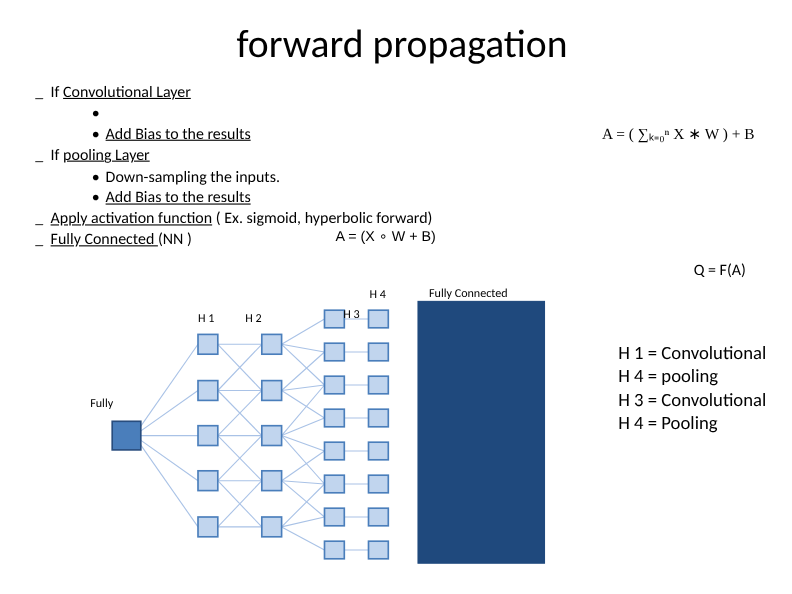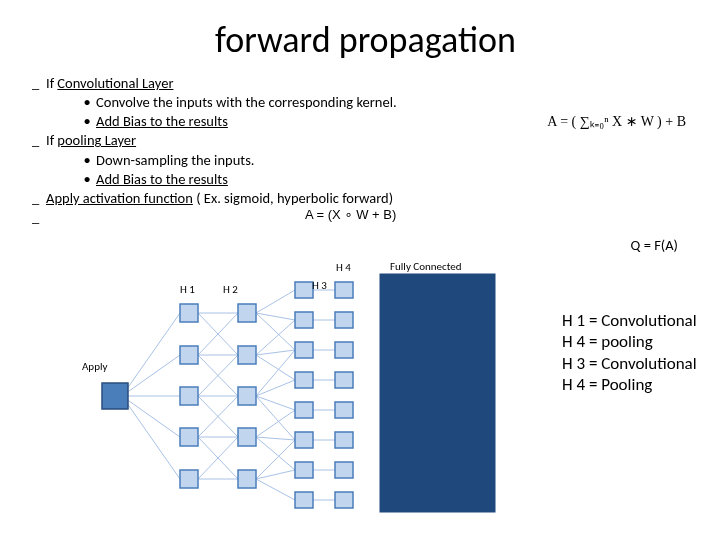--- a/index.html
+++ b/index.html
@@ -74,21 +74,20 @@
 
 <div class="title">forward propagation</div>
 
 <div class="content">
   <div class="row">
     <span class="dash">_</span>
     <span>If  <span class="u">Convolutional Layer</span></span>
   </div>
   <div class="bullet-row">
     <span class="bdot">•</span>
-    <span>Convolve the inputs with the corresponding kernel.</span>
   </div>
   <div class="bullet-row">
     <span class="bdot">•</span>
     <span class="u">Add Bias to the results</span>
   </div>
   <div class="row">
     <span class="dash">_</span>
     <span>If <span class="u">pooling Layer</span></span>
   </div>
   <div class="bullet-row">
@@ -98,20 +97,21 @@
   <div class="bullet-row">
     <span class="bdot">•</span>
     <span class="u">Add Bias to the results</span>
   </div>
   <div class="row">
     <span class="dash">_</span>
     <span><span class="u">Apply activation function</span><span> ( Ex. sigmoid, hyperbolic forward)</span></span>
   </div>
   <div class="row">
     <span class="dash">_</span>
+    <span><span class="u">Fully Connected </span><span>(NN )</span></span>
   </div>
 </div>
 
 <div class="formula1">A = ( ∑ₖ₌₀ⁿ X ∗ W ) + B</div>
 <div class="formula2">A = (X ∘ W + B)</div>
 <div class="qfa">Q = F(A)</div>
 
 <div class="diagram">
   <svg width="420" height="260" viewBox="0 0 420 260">
 
@@ -199,21 +199,21 @@
       <rect x="245" y="77" width="18" height="16"></rect>
       <rect x="245" y="107" width="18" height="16"></rect>
       <rect x="245" y="137" width="18" height="16"></rect>
       <rect x="245" y="167" width="18" height="16"></rect>
       <rect x="245" y="197" width="18" height="16"></rect>
       <rect x="245" y="227" width="18" height="16"></rect>
     </g>
 
     <rect x="290" y="9" width="115" height="238" fill="#1f497d" stroke="#1f497d"></rect>
   </svg>
-  <span class="lbl" style="left:-8px; top:95px;">Apply</span>
+  <span class="lbl" style="left:-8px; top:95px;">Fully</span>
   <span class="lbl" style="left:90px; top:18px;">H 1</span>
   <span class="lbl" style="left:133px; top:18px;">H 2</span>
   <span class="lbl" style="left:222px; top:-4px;margin-top:18px;">H 3</span>
   <span class="lbl" style="left:246px; top:-4px;">H 4</span>
   <span class="lbl" style="left:300px; top:-5px;">Fully Connected</span>
 </div>
 
 <div class="legend">
   <div>H 1 = Convolutional</div>
   <div>H 4 = pooling</div>

